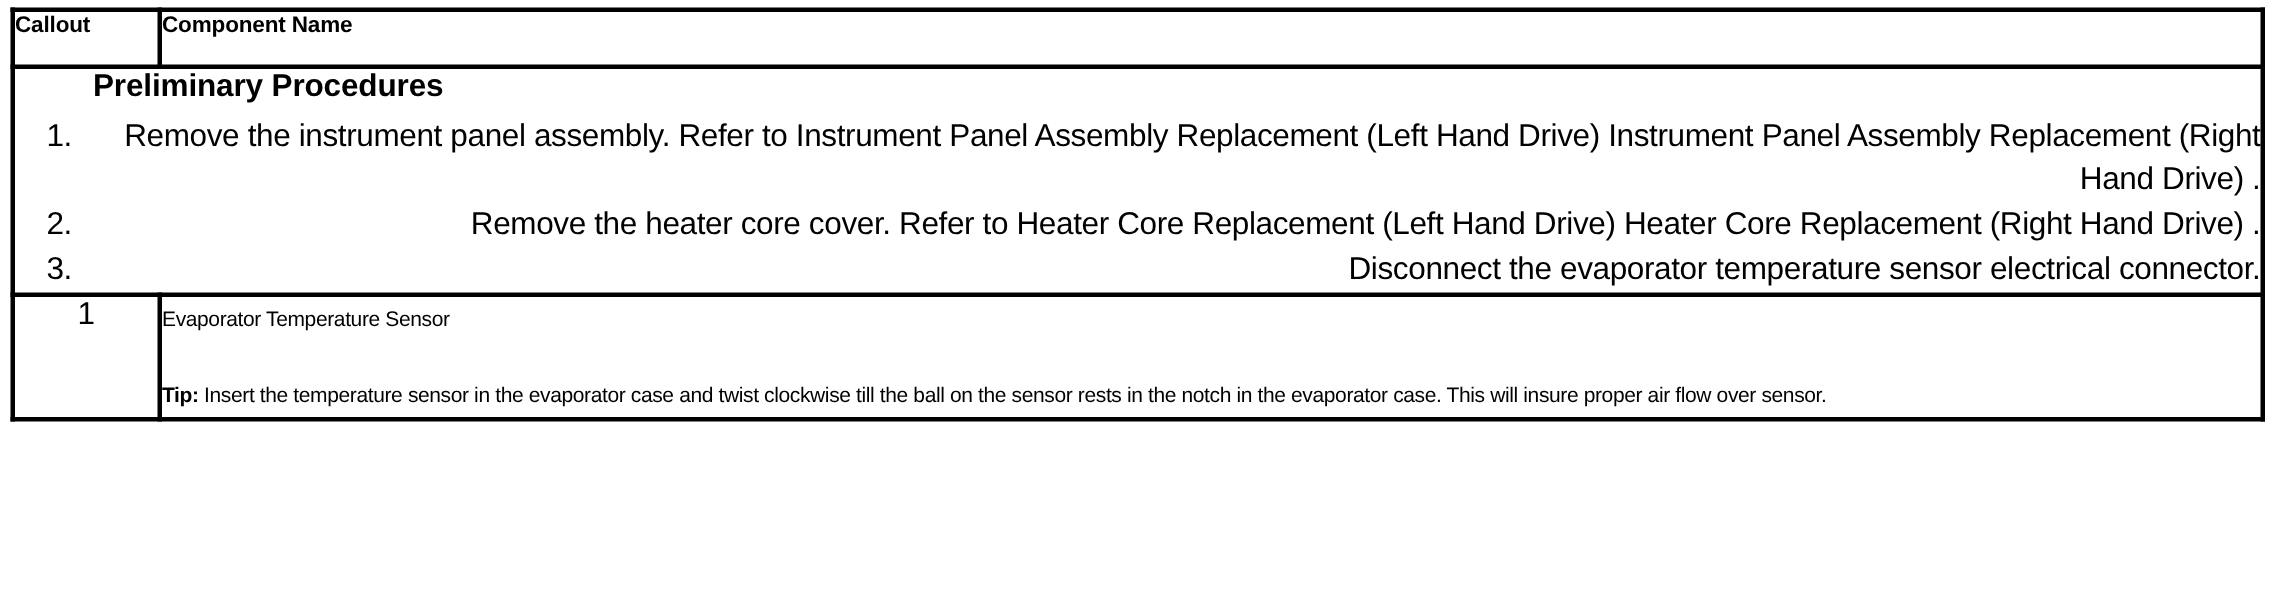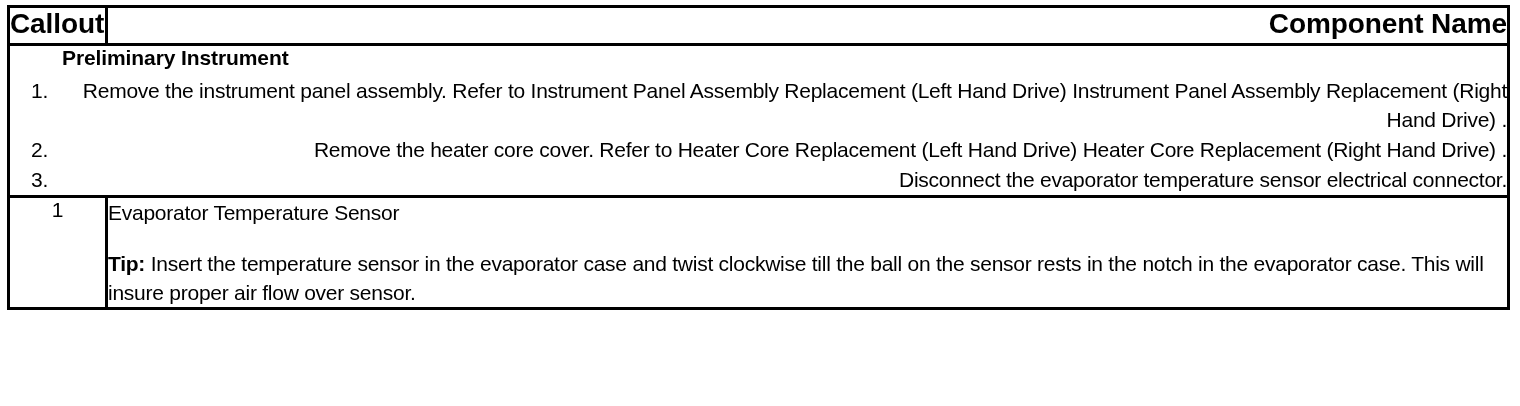--- a/index.html
+++ b/index.html
@@ -41,31 +41,31 @@
     background: #ffffff;
   }
 
   
   col.col-callout { width: 98px; }
   col.col-name    { width: 1402px; }
 
   
   .hdr {
     height: 38px;
-    font-size: 28px;
+    font-size: 15px;
     font-weight: bold;
     letter-spacing: -0.1px;
   }
   .hdr-callout {
     text-align: left;
     padding: 2px 0 2px 7px;
     vertical-align: middle;
   }
   .hdr-name {
-    text-align: right;
+    text-align: left;
     vertical-align: middle;
     padding: 2px 0;
   }
 
   
   .prelim-cell {
     padding: 12px 10px 10px 10px;
   }
   .prelim-title {
     font-size: 21px;
@@ -96,21 +96,21 @@
   .li-text { display: block; text-align: right; }
 
   
   .callout-num {
     text-align: center;
     vertical-align: middle;
     font-size: 21px;
   }
   .item-cell {
     padding: 8px 10px 8px 8px;
-    font-size: 21px;
+    font-size: 14px;
     line-height: 29px;
     letter-spacing: -0.25px;
   }
   .item-title {
     margin: 0 0 22px 0;
   }
   .item-tip {
     margin: 0;
   }
   .tip-label {
@@ -130,21 +130,21 @@
     </colgroup>
     <tbody>
 
       <tr class="hdr">
         <th class="hdr-callout">Callout</th>
         <th class="hdr-name">Component Name</th>
       </tr>
 
       <tr>
         <td class="prelim-cell" colspan="2">
-          <div class="prelim-title">Preliminary Instrument</div>
+          <div class="prelim-title">Preliminary Procedures</div>
           <ol class="prelim-list">
             <li>
               <span class="li-num">1.</span>
               <span class="li-text">Remove the instrument panel assembly. Refer to Instrument Panel Assembly Replacement (Left Hand Drive) Instrument Panel Assembly Replacement (Right Hand Drive) .</span>
             </li>
             <li>
               <span class="li-num">2.</span>
               <span class="li-text">Remove the heater core cover. Refer to Heater Core Replacement (Left Hand Drive) Heater Core Replacement (Right Hand Drive) .</span>
             </li>
             <li>

